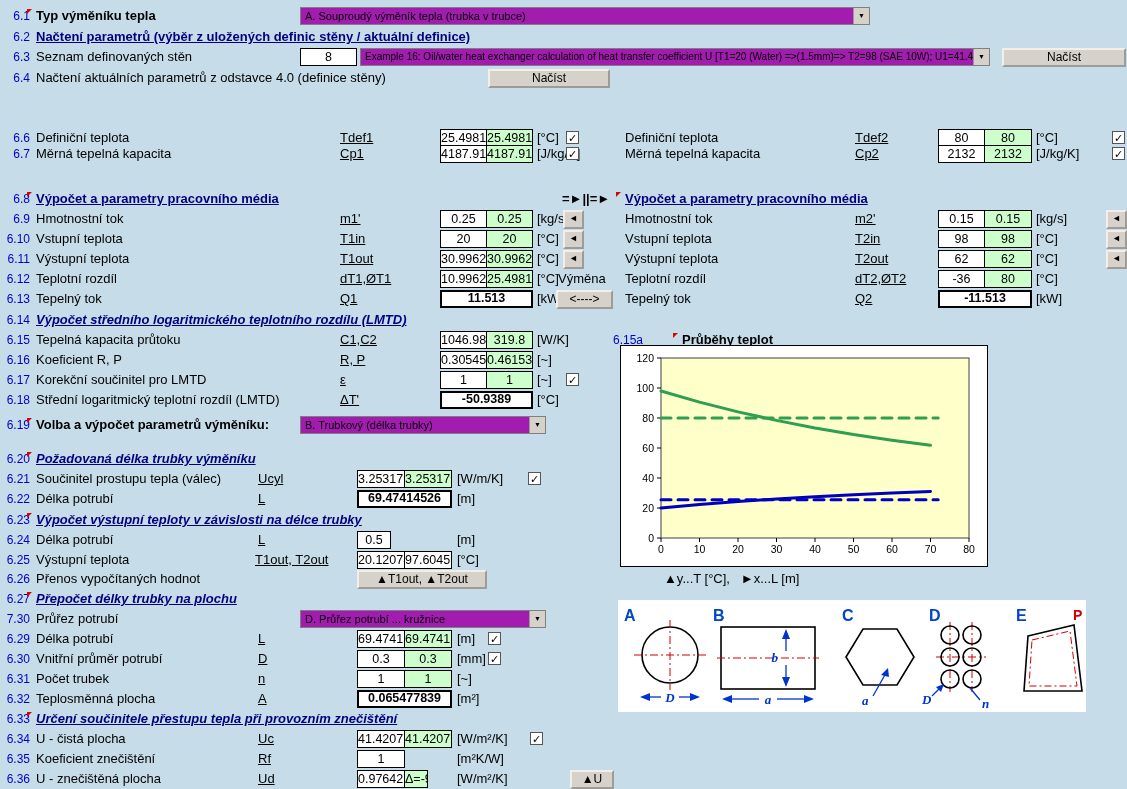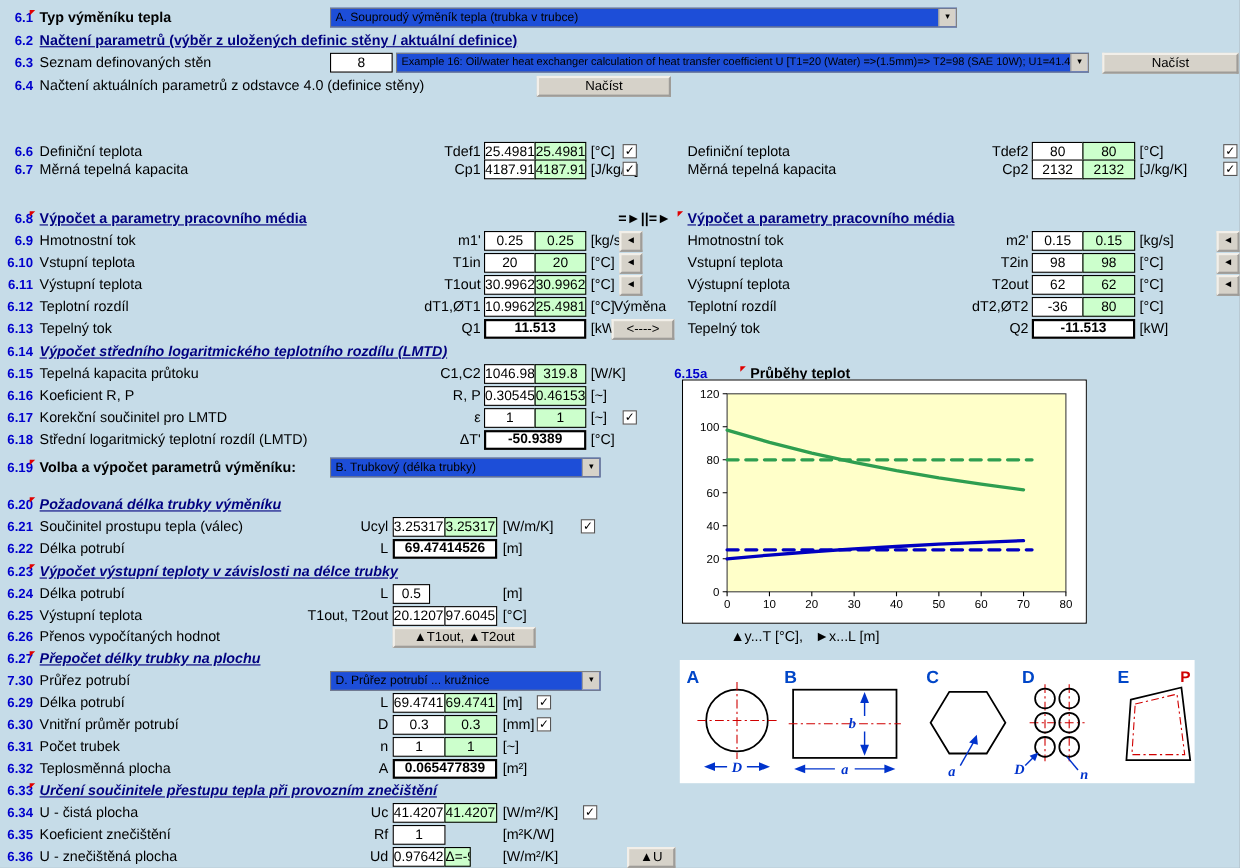--- a/index.html
+++ b/index.html
@@ -1,37 +1,37 @@
 <!DOCTYPE html>
 <html><head>
 <meta charset="utf-8">
 <style>
   * { box-sizing: border-box; }
   body { margin:0; background:#888; }
   #page { position:relative; width:1127px; height:789px; background:#C6DCE8;
           font-family:"Liberation Sans", sans-serif; font-size:13px; color:#000; overflow:hidden; }
   .row { position:absolute; left:0; width:100%; height:20px; }
-  .num { position:absolute; left:0; width:30px; text-align:right; color:#0000CC; line-height:20px; font-size:12px;font-weight:bold; }
+  .num { position:absolute; left:0; width:30px; text-align:right; color:#0000CC; line-height:20px; font-size:12px; }
   .lbl { position:absolute; left:36px; line-height:20px; white-space:nowrap; }
   .rlbl { left:625px; }
   .b { font-weight:bold; }
   .hdr { font-weight:bold; color:#000080; text-decoration:underline; }
   .it { font-style:italic; }
-  .sym { position:absolute; text-align:right; line-height:20px; white-space:nowrap; }
+  .sym { position:absolute; text-align:left; line-height:20px; white-space:nowrap;text-decoration:underline; }
   .cell { position:absolute; top:1px; height:18px; border:1px solid #000; background:#fff;
           text-align:center; line-height:16px; font-size:12.5px; white-space:nowrap; overflow:hidden; }
   .green { background:#CCFFCC; }
   .wide { font-weight:bold; border-width:2px; line-height:13px; }
   .unit { position:absolute; line-height:20px; white-space:nowrap; }
   .chk { position:absolute; top:3px; width:13px; height:13px; border:1px solid #555; background:#fff;
          font-size:11px; line-height:12px; text-align:center; cursor:pointer; }
   .btn { position:absolute; top:1px; height:19px; background:#D6D2C9; border:2px outset #F2EFE9;
          font-size:12px; line-height:14px; text-align:center; cursor:pointer; white-space:nowrap; }
   .arr { width:21px; font-size:9px; line-height:13px; }
-  .dd  { position:absolute; top:1px; height:18px; background:#1d4ed8; border:1px solid #7F7F7F;
+  .dd  { position:absolute; top:1px; height:18px; background:#a21caf; border:1px solid #7F7F7F;
          font-size:11px; line-height:16px; padding:0 18px 0 4px; white-space:nowrap; overflow:hidden; cursor:pointer; }
   .dd .dda { position:absolute; right:0; top:0; width:16px; height:16px; background:#D6D2C9;
          border-left:1px solid #999; text-align:center; font-size:7px; line-height:15px; color:#000; }
   .small { font-size:10px; }
   .cm::before { content:""; position:absolute; left:-9px; top:3px; width:0; height:0;
          border-top:5px solid #E00000; border-right:5px solid transparent; }
   .mid { position:absolute; line-height:20px; white-space:nowrap; }
   #chart { position:absolute; left:620px; top:345px; width:368px; height:222px; background:#fff; border:1px solid #000; }
   #chart-footer { position:absolute; left:664px; top:570px; line-height:18px; }
   #diagram { position:absolute; left:618px; top:600px; width:468px; height:112px; background:#fff; }

